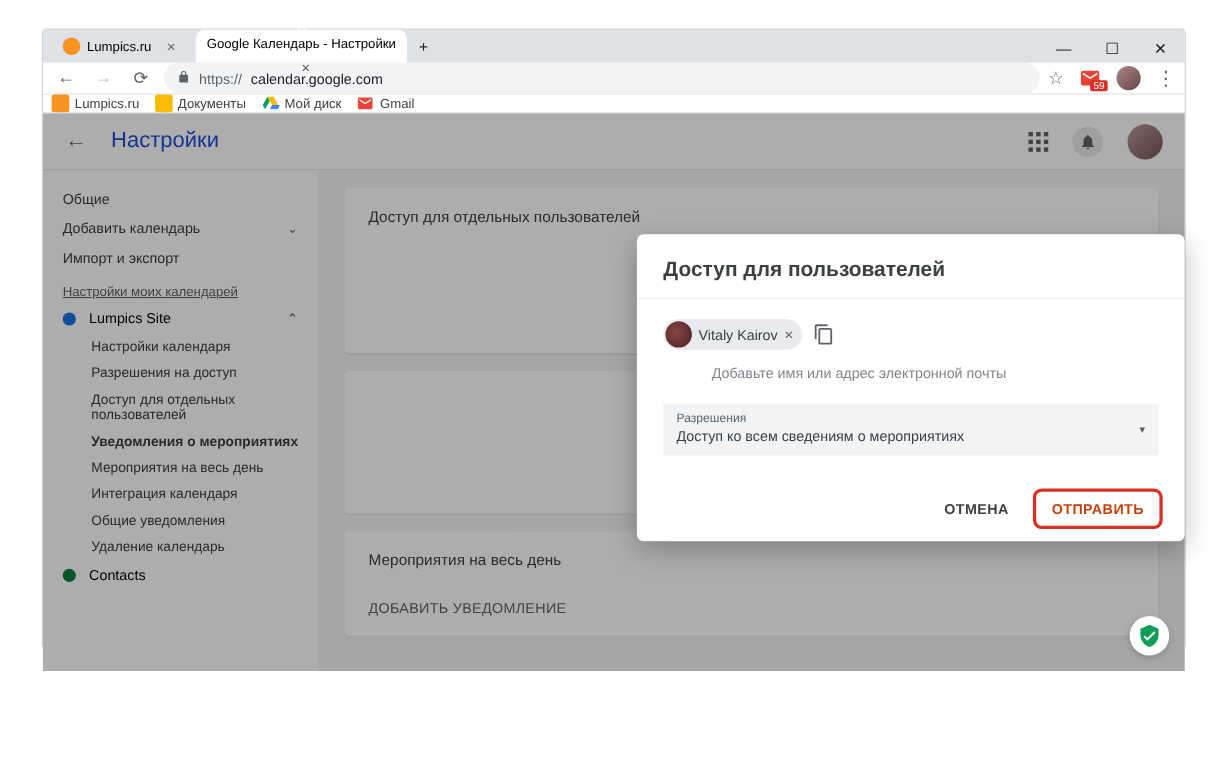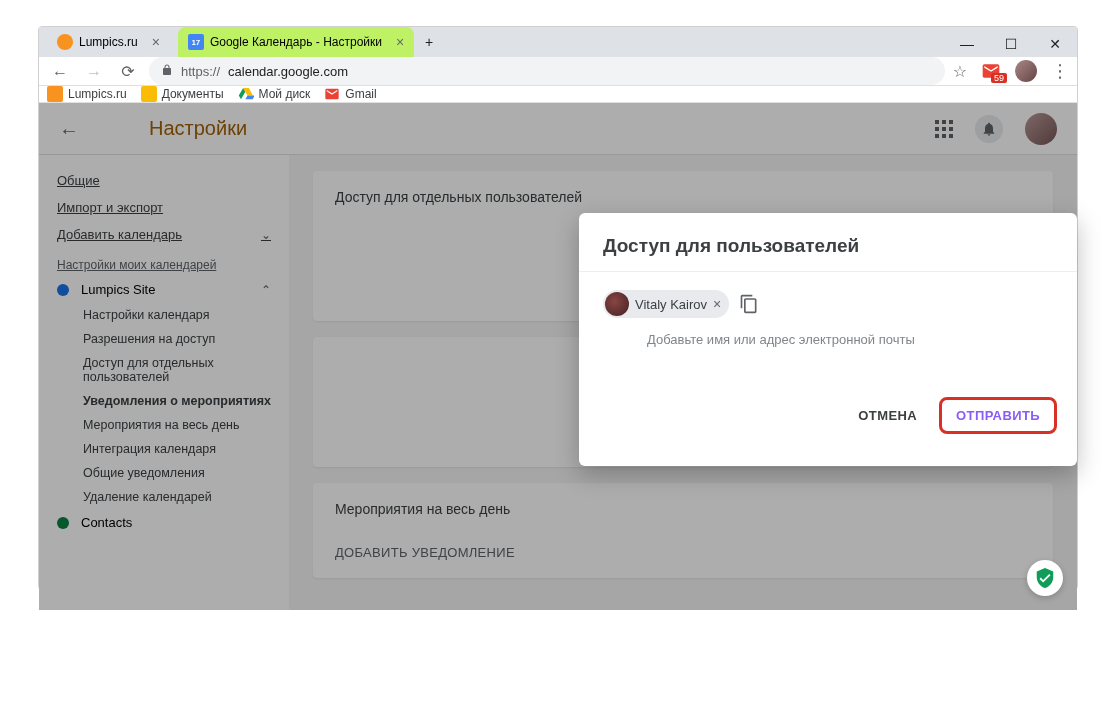--- a/index.html
+++ b/index.html
@@ -1,20 +1,20 @@
 <!DOCTYPE html>
 <html><head>
 <meta charset="utf-8">
 <style>
 *{box-sizing:border-box;margin:0;padding:0;font-family:Arial,sans-serif;}
 body{background:#fff;width:1114px;height:702px;overflow:hidden;position:relative;}
 .browser-window{position:absolute;top:26px;left:38px;width:1040px;height:564px;background:#fff;border:1px solid #d0d0d0;border-radius:4px;display:flex;flex-direction:column;}
 .titlebar{height:34px;background:#dee1e6;display:flex;align-items:flex-end;position:relative;}
 .tab{height:30px;display:flex;align-items:center;padding:0 10px;font-size:12px;gap:6px;border-radius:8px 8px 0 0;margin-left:8px;}
-.tab.active{background:#bef264;}
+.tab.active{background:#ffffff;flex-direction:column;}
 .tab-favicon{width:16px;height:16px;border-radius:50%;}
 .tab-close-icon{font-size:14px;color:#666;margin-left:8px;}
 .win-controls{position:absolute;right:0;top:0;height:34px;display:flex;}
 .win-btn{width:44px;height:100%;display:flex;align-items:center;justify-content:center;font-size:14px;color:#222;}
 .addrbar{height:36px;display:flex;align-items:center;padding:0 8px;gap:8px;border-bottom:1px solid #e0e0e0;}
 .nav-btn{width:26px;height:26px;display:flex;align-items:center;justify-content:center;color:#5f6368;font-size:16px;}
 .url-box{flex:1;height:28px;background:#f1f3f4;border-radius:14px;display:flex;align-items:center;padding:0 12px;font-size:13px;color:#202124;gap:8px;}
 .url-box .lock{color:#5f6368;}
 .url-box .proto{color:#5f6368;}
 .url-box .domain{color:#202124;}
@@ -25,29 +25,29 @@
 .gmail-ext svg{width:20px;height:20px;}
 .gmail-badge{position:absolute;bottom:-2px;right:-6px;background:#d93025;color:#fff;font-size:9px;padding:0 3px;border-radius:2px;}
 .ext-avatar{width:22px;height:22px;border-radius:50%;background:linear-gradient(135deg,#a88 0%,#866 50%,#644 100%);}
 .menu-dots{color:#5f6368;font-size:18px;}
 .bookmarks{height:30px;display:flex;align-items:center;padding:0 8px;gap:14px;font-size:12px;color:#3c4043;border-bottom:1px solid #e0e0e0;}
 .bm-item{display:flex;align-items:center;gap:5px;}
 .bm-icon{width:16px;height:16px;}
 .content-area{flex:1;position:relative;background:#fff;}
 .app-header{height:52px;display:flex;align-items:center;padding:0 20px;gap:22px;border-bottom:1px solid #e0e0e0;}
 .back-arrow{font-size:20px;color:#5f6368;}
-.settings-title{font-size:20px;color:#a16207;margin-left:48px;}
+.settings-title{font-size:20px;color:#1d4ed8;}
 .header-spacer{flex:1;}
 .apps-grid{width:18px;height:18px;display:grid;grid-template-columns:repeat(3,4px);grid-template-rows:repeat(3,4px);gap:3px;}
 .apps-grid span{background:#5f6368;}
 .notif-badge{width:28px;height:28px;border-radius:50%;background:#e8eaed;display:flex;align-items:center;justify-content:center;}
 .profile-avatar{width:32px;height:32px;border-radius:50%;background:linear-gradient(135deg,#b99 0%,#977 50%,#755 100%);}
 .app-body{display:flex;height:calc(100% - 52px);}
 .sidebar{width:250px;padding:12px 0;overflow:hidden;}
-.sb-item{padding:6px 18px;font-size:13px;color:#3c4043;display:flex;align-items:center;justify-content:space-between;text-decoration:underline;}
+.sb-item{padding:6px 18px;font-size:13px;color:#3c4043;display:flex;align-items:center;justify-content:space-between;}
 .sb-expand{font-size:12px;color:#5f6368;}
 .sb-section{padding:10px 18px 4px;font-size:12px;color:#5f6368;text-decoration:underline;}
 .sb-cal{padding:6px 18px;display:flex;align-items:center;gap:12px;font-size:13px;}
 .sb-cal-dot{width:12px;height:12px;border-radius:50%;}
 .sb-sub{padding:5px 18px 5px 44px;font-size:12.5px;color:#3c4043;}
 .sb-sub.bold{font-weight:bold;}
 .main-panel{flex:1;background:#f5f5f5;padding:16px 24px;overflow:hidden;}
 .card{background:#fff;border-radius:4px;padding:18px 22px;margin-bottom:16px;box-shadow:0 1px 2px rgba(0,0,0,0.08);}
 .card-title{font-size:14px;color:#3c4043;margin-bottom:12px;}
 .card-action{font-size:13px;color:#5f6368;text-transform:uppercase;letter-spacing:0.3px;}
@@ -58,24 +58,24 @@
 .chip-row{display:flex;align-items:center;gap:10px;margin-bottom:14px;}
 .chip{height:28px;border-radius:14px;background:#e8eaed;display:flex;align-items:center;padding:0 8px 0 2px;gap:6px;font-size:13px;color:#3c4043;}
 .chip-avatar{width:24px;height:24px;border-radius:50%;background:radial-gradient(circle at 40% 40%,#844,#422);}
 .chip-x{font-size:14px;color:#5f6368;}
 .copy-icon{width:20px;height:20px;color:#5f6368;}
 .input-hint{font-size:13px;color:#80868b;margin-bottom:20px;margin-left:44px;}
 .perm-box{background:#f1f3f4;padding:8px 12px 10px;position:relative;}
 .perm-label{font-size:11px;color:#5f6368;margin-bottom:2px;}
 .perm-value{font-size:13px;color:#3c4043;}
 .perm-caret{position:absolute;right:12px;top:50%;transform:translateY(-50%);font-size:10px;color:#5f6368;}
-.dialog-actions{display:flex;justify-content:flex-end;padding:18px 20px 32px;gap:8px;}
+.dialog-actions{display:flex;justify-content:flex-end;padding:18px 20px 11px;gap:8px;}
 .btn-flat{padding:8px 14px;font-size:13px;font-weight:bold;letter-spacing:0.4px;text-transform:uppercase;background:none;border:none;cursor:pointer;}
 .btn-cancel{color:#3c4043;}
-.btn-send{color:#8b5cf6;border:3px solid #d93025;border-radius:8px;padding:8px 14px;}
+.btn-send{color:#c2410c;border:3px solid #d93025;border-radius:8px;padding:8px 14px;}
 .fab-shield{position:absolute;bottom:14px;right:14px;width:36px;height:36px;border-radius:50%;background:#fff;box-shadow:0 2px 6px rgba(0,0,0,0.2);display:flex;align-items:center;justify-content:center;}
 .fab-shield svg{width:22px;height:22px;}
 </style>
 </head>
 <body>
 
 <div class="browser-window">
 
   <div class="titlebar">
     <div class="tab">
@@ -176,40 +176,40 @@
       </div>
       <div class="profile-avatar"></div>
     </div>
 
     <div class="app-body">
       <div class="sidebar">
         <div class="sb-item">
             <span>Общие</span>
           </div>
         <div class="sb-item">
-            <span>Импорт и экспорт</span>
-          </div>
-        <div class="sb-item">
             <span>Добавить календарь</span>
             <span class="sb-expand">⌄</span>
+          </div>
+        <div class="sb-item">
+            <span>Импорт и экспорт</span>
           </div>
         <div class="sb-section">Настройки моих календарей</div>
         <div class="sb-cal">
           <span class="sb-cal-dot" style="background:#1a73e8"></span>
           <span style="flex:1">Lumpics Site</span>
           <span class="sb-expand">⌃</span>
         </div>
         <div class="sb-sub">Настройки календаря</div>
         <div class="sb-sub">Разрешения на доступ</div>
         <div class="sb-sub">Доступ для отдельных пользователей</div>
         <div class="sb-sub bold">Уведомления о мероприятиях</div>
         <div class="sb-sub">Мероприятия на весь день</div>
         <div class="sb-sub">Интеграция календаря</div>
         <div class="sb-sub">Общие уведомления</div>
-        <div class="sb-sub">Удаление календарей</div>
+        <div class="sb-sub">Удаление календарь</div>
         <div class="sb-cal">
           <span class="sb-cal-dot" style="background:#0b8043"></span>
           <span>Contacts</span>
         </div>
       </div>
 
       <div class="main-panel">
         <div class="card" style="height:150px;">
           <div class="card-title">Доступ для отдельных пользователей</div>
         </div>
@@ -232,20 +232,25 @@
               <span>Vitaly Kairov</span>
               <span class="chip-x">×</span>
             </div>
             <span class="copy-icon">
               <svg viewBox="0 0 24 24" width="20" height="20">
                   <path fill="#5f6368" d="M16 1H4c-1.1 0-2 .9-2 2v14h2V3h12V1zm3 4H8c-1.1 0-2 .9-2 2v14c0 1.1.9 2 2 2h11c1.1 0 2-.9 2-2V7c0-1.1-.9-2-2-2zm0 16H8V7h11v14z"></path>
                 </svg>
             </span>
           </div>
           <div class="input-hint">Добавьте имя или адрес электронной почты</div>
+          <div class="perm-box">
+            <div class="perm-label">Разрешения</div>
+            <div class="perm-value">Доступ ко всем сведениям о мероприятиях</div>
+            <span class="perm-caret">▾</span>
+          </div>
         </div>
         <div class="dialog-actions">
           <button class="btn-flat btn-cancel">ОТМЕНА</button>
           <button class="btn-flat btn-send">ОТПРАВИТЬ</button>
         </div>
       </div>
     </div>
 
     <div class="fab-shield">
       <svg viewBox="0 0 24 24">

